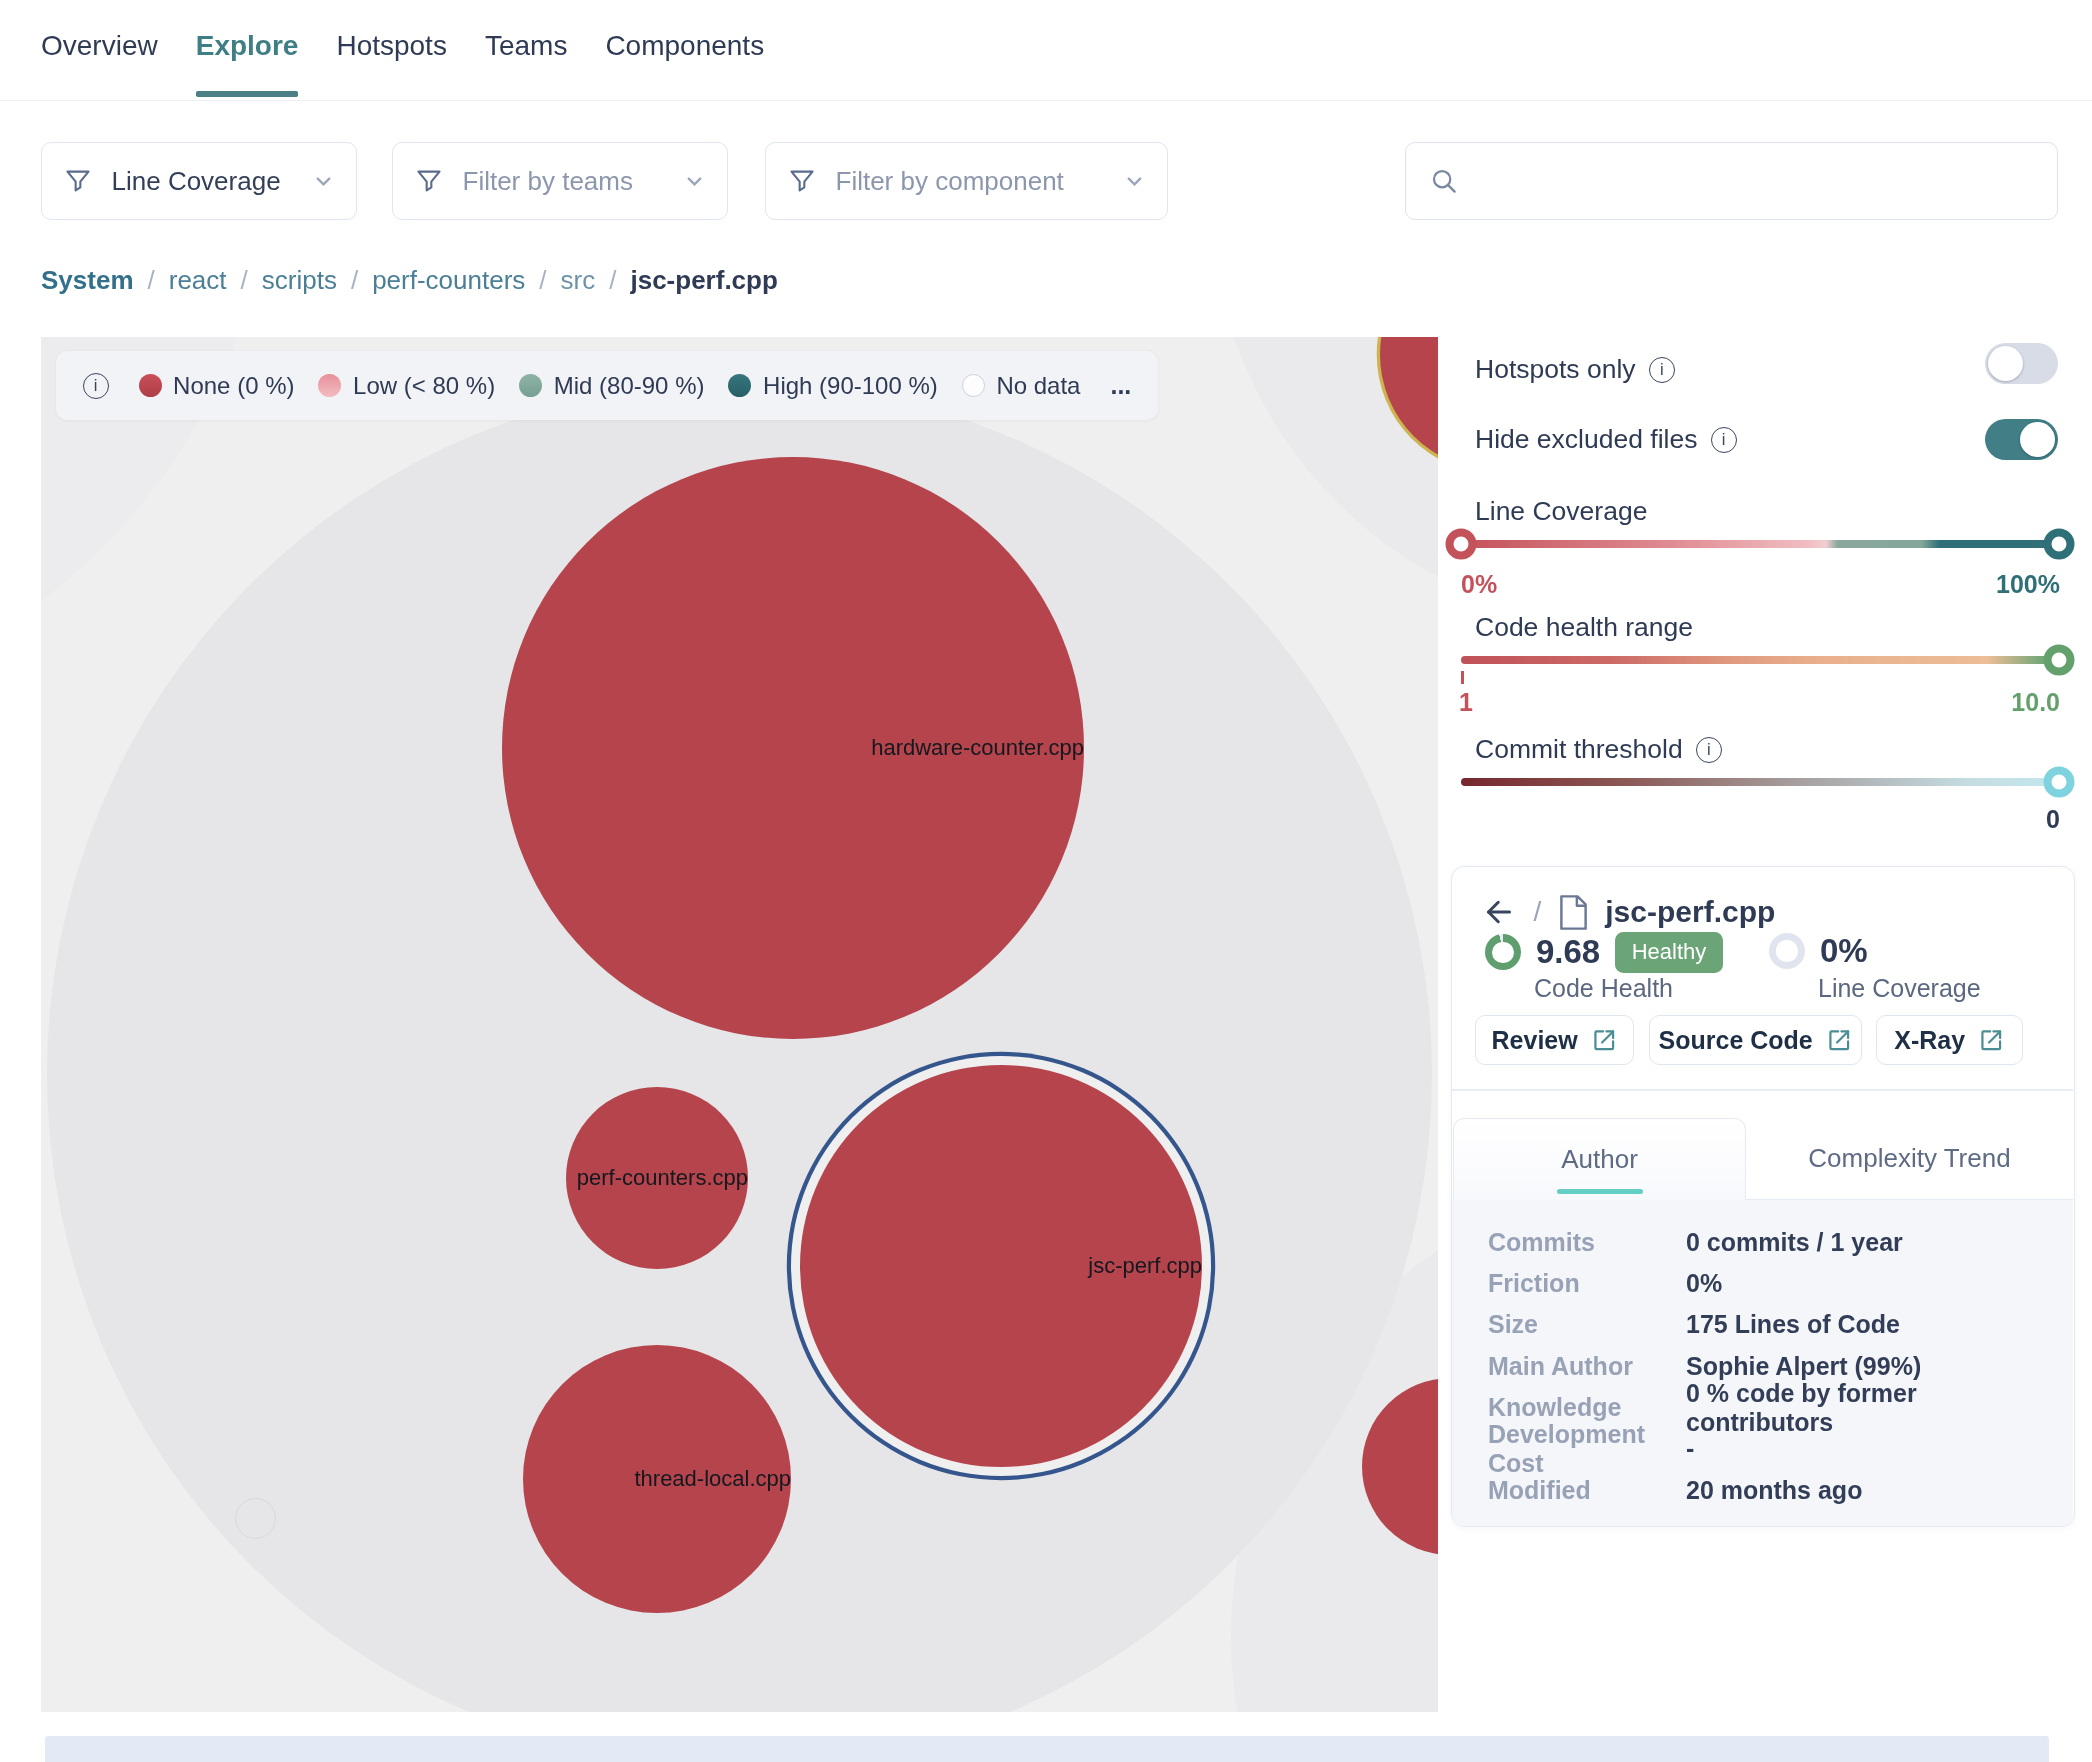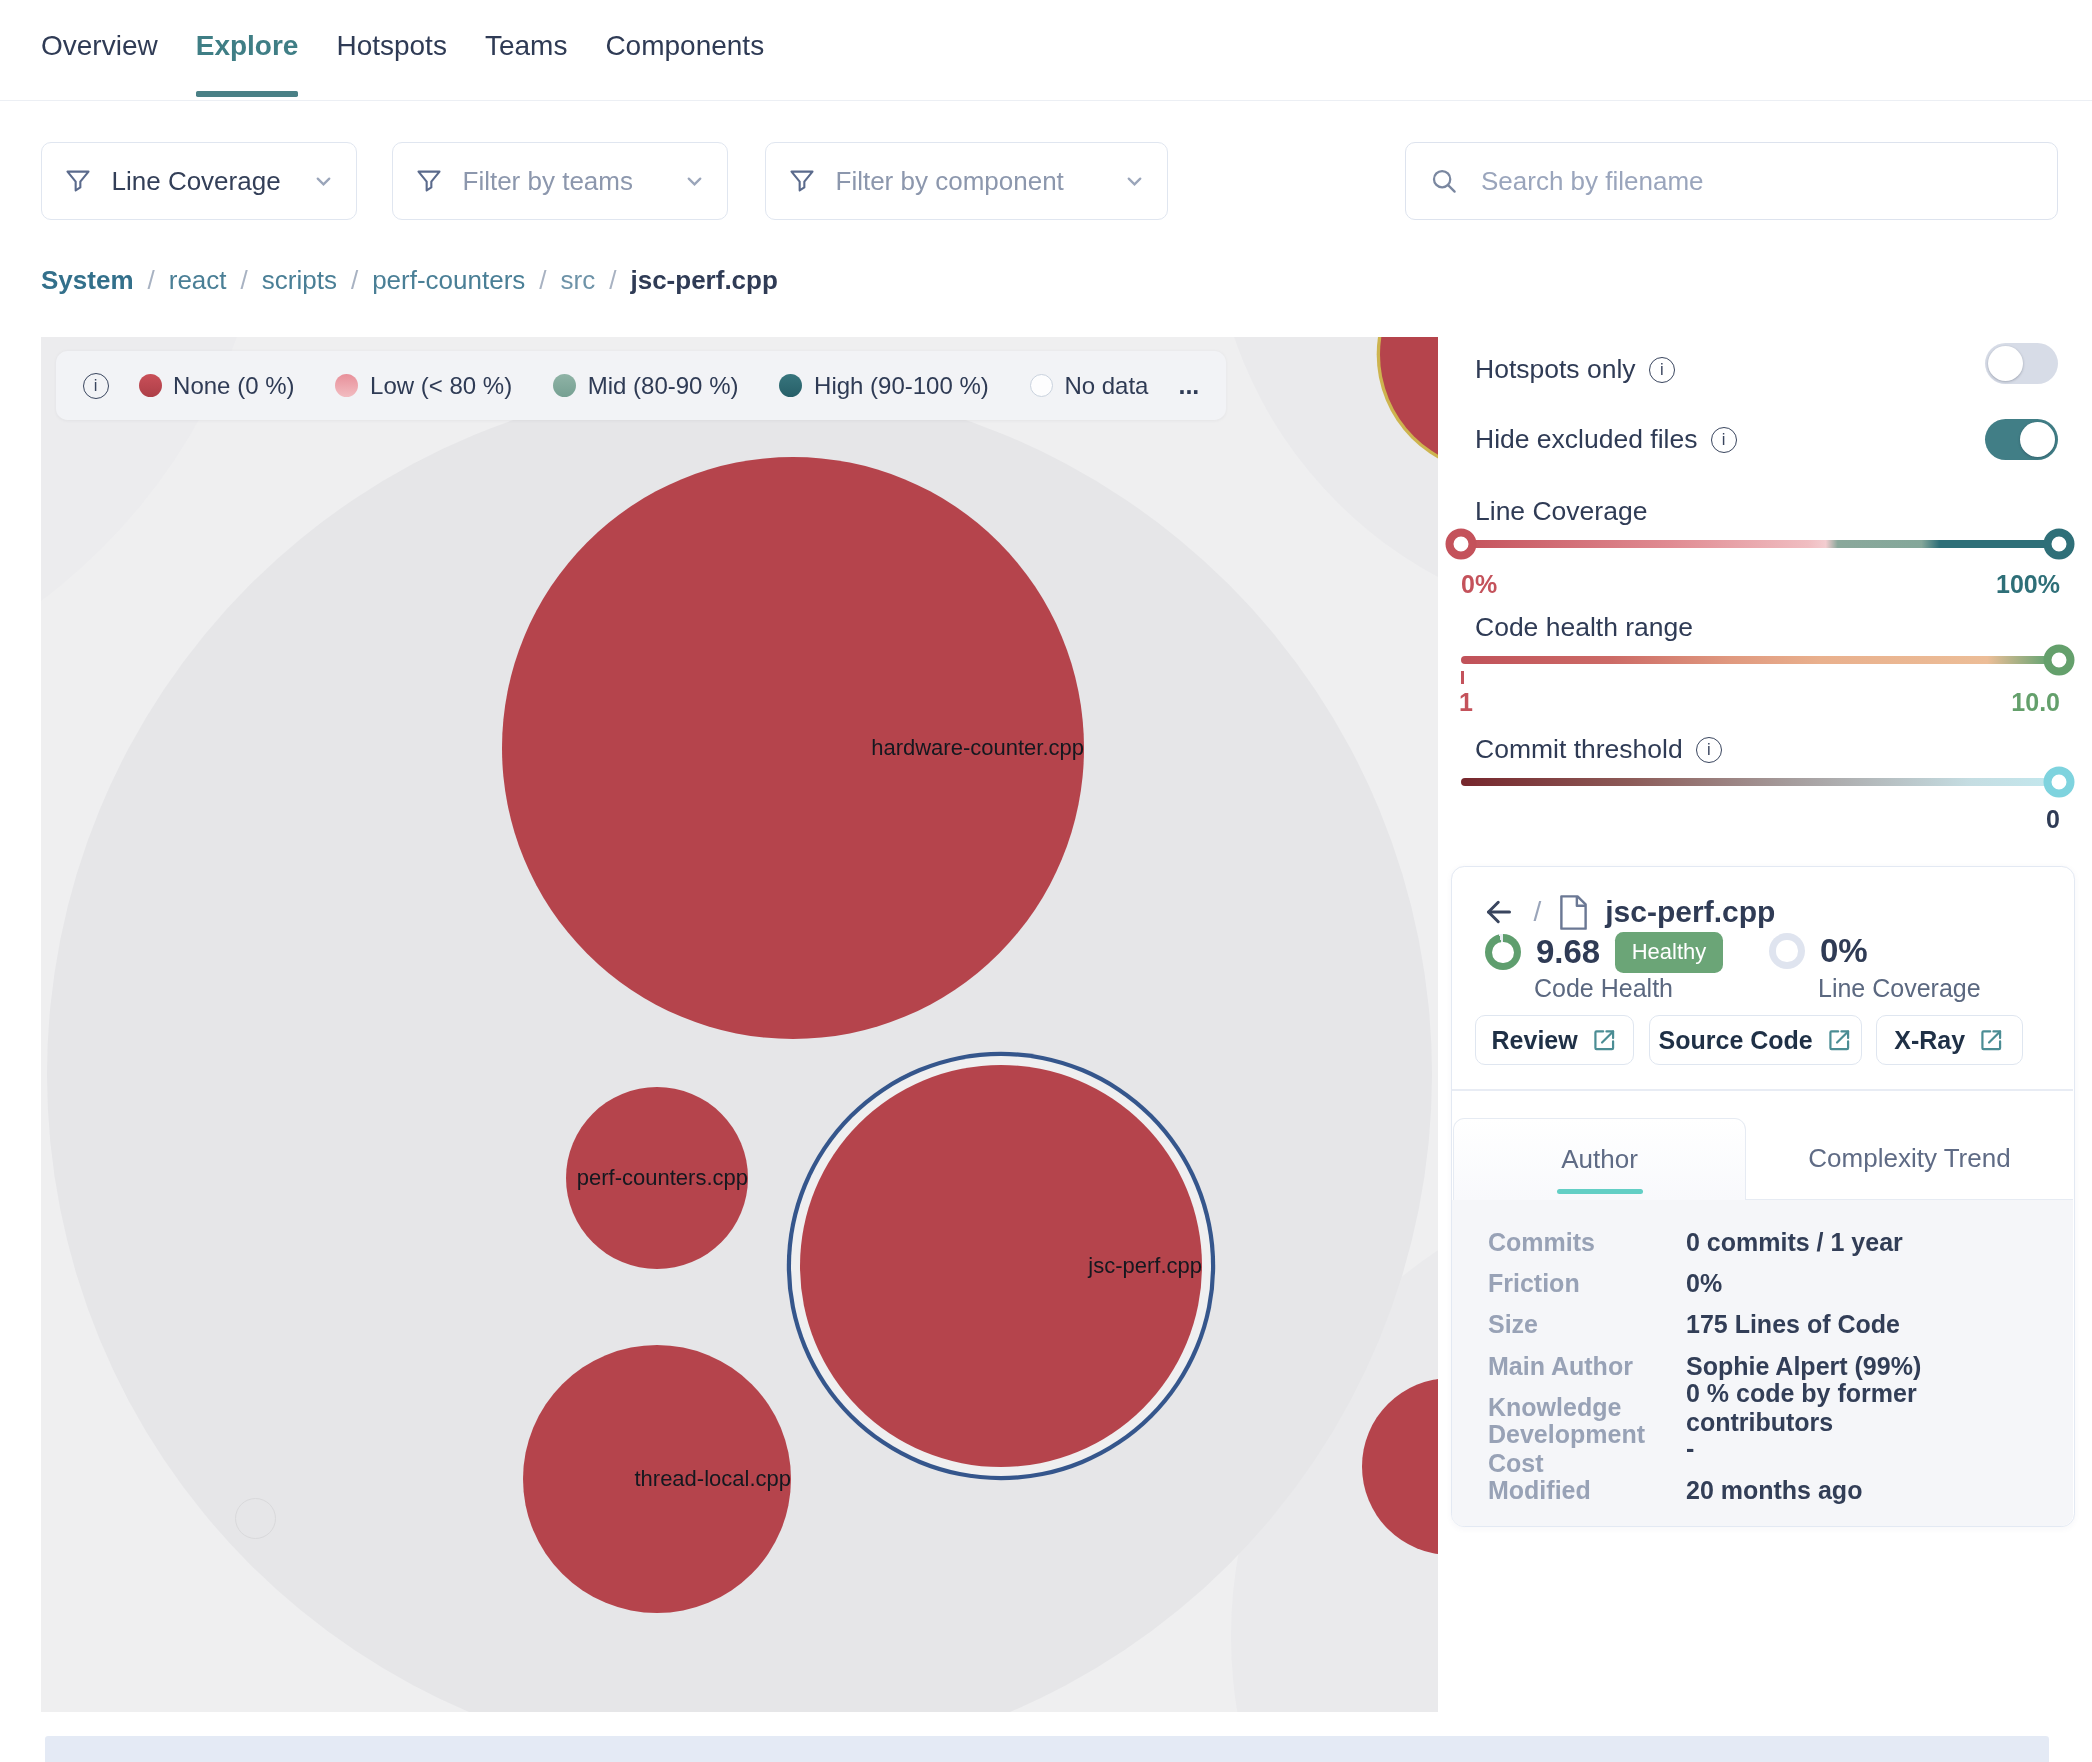--- a/index.html
+++ b/index.html
@@ -188,21 +188,20 @@
   </span>
 </div>
 
 <div class="searchbox">
   <span>
     <svg width="30" height="30" viewBox="0 0 24 24" fill="none" stroke="#7a87a0" stroke-width="1.8" stroke-linecap="round">
         <circle cx="10.5" cy="10.5" r="6.5"></circle>
         <path d="m15.5 15.5 5 5"></path>
       </svg>
   </span>
-  <input type="text" placeholder="Search by filename" style="">
 </div>
 
 <div class="breadcrumb" id="breadcrumb">
     <span class="crumb-root">System</span>
     <span class="crumb-sep">/</span>
     <span class="crumb-link">react</span>
     <span class="crumb-sep">/</span>
     <span class="crumb-link">scripts</span>
     <span class="crumb-sep">/</span>
     <span class="crumb-link">perf-counters</span>
@@ -230,21 +229,21 @@
       </div>
       <div class="bubble" style="left: 482px; top: 1008px; width: 268px; height: 268px;">
         <span>thread-local.cpp</span>
       </div>
       <div class="bubble ylw" style="left: 1339px; top: -98px; width: 231px; height: 231px;"></div>
       <div class="bubble" style="left: 1321px; top: 1041px; width: 177px; height: 177px;"></div>
     </div>
 
   <div class="legend">
     <span class="info-icon">i</span>
-    <span id="legend-items" style="display:flex; gap:41px;align-items:flex-end;">
+    <span id="legend-items" style="display:flex; gap:24px;align-items:flex-end;">
         <span class="legend-item">
           <span class="dot none"></span>
           <span class="txt">None (0 %)</span>
         </span>
         <span class="legend-item">
           <span class="dot low"></span>
           <span class="txt">Low (&lt; 80 %)</span>
         </span>
         <span class="legend-item">
           <span class="dot mid"></span>

